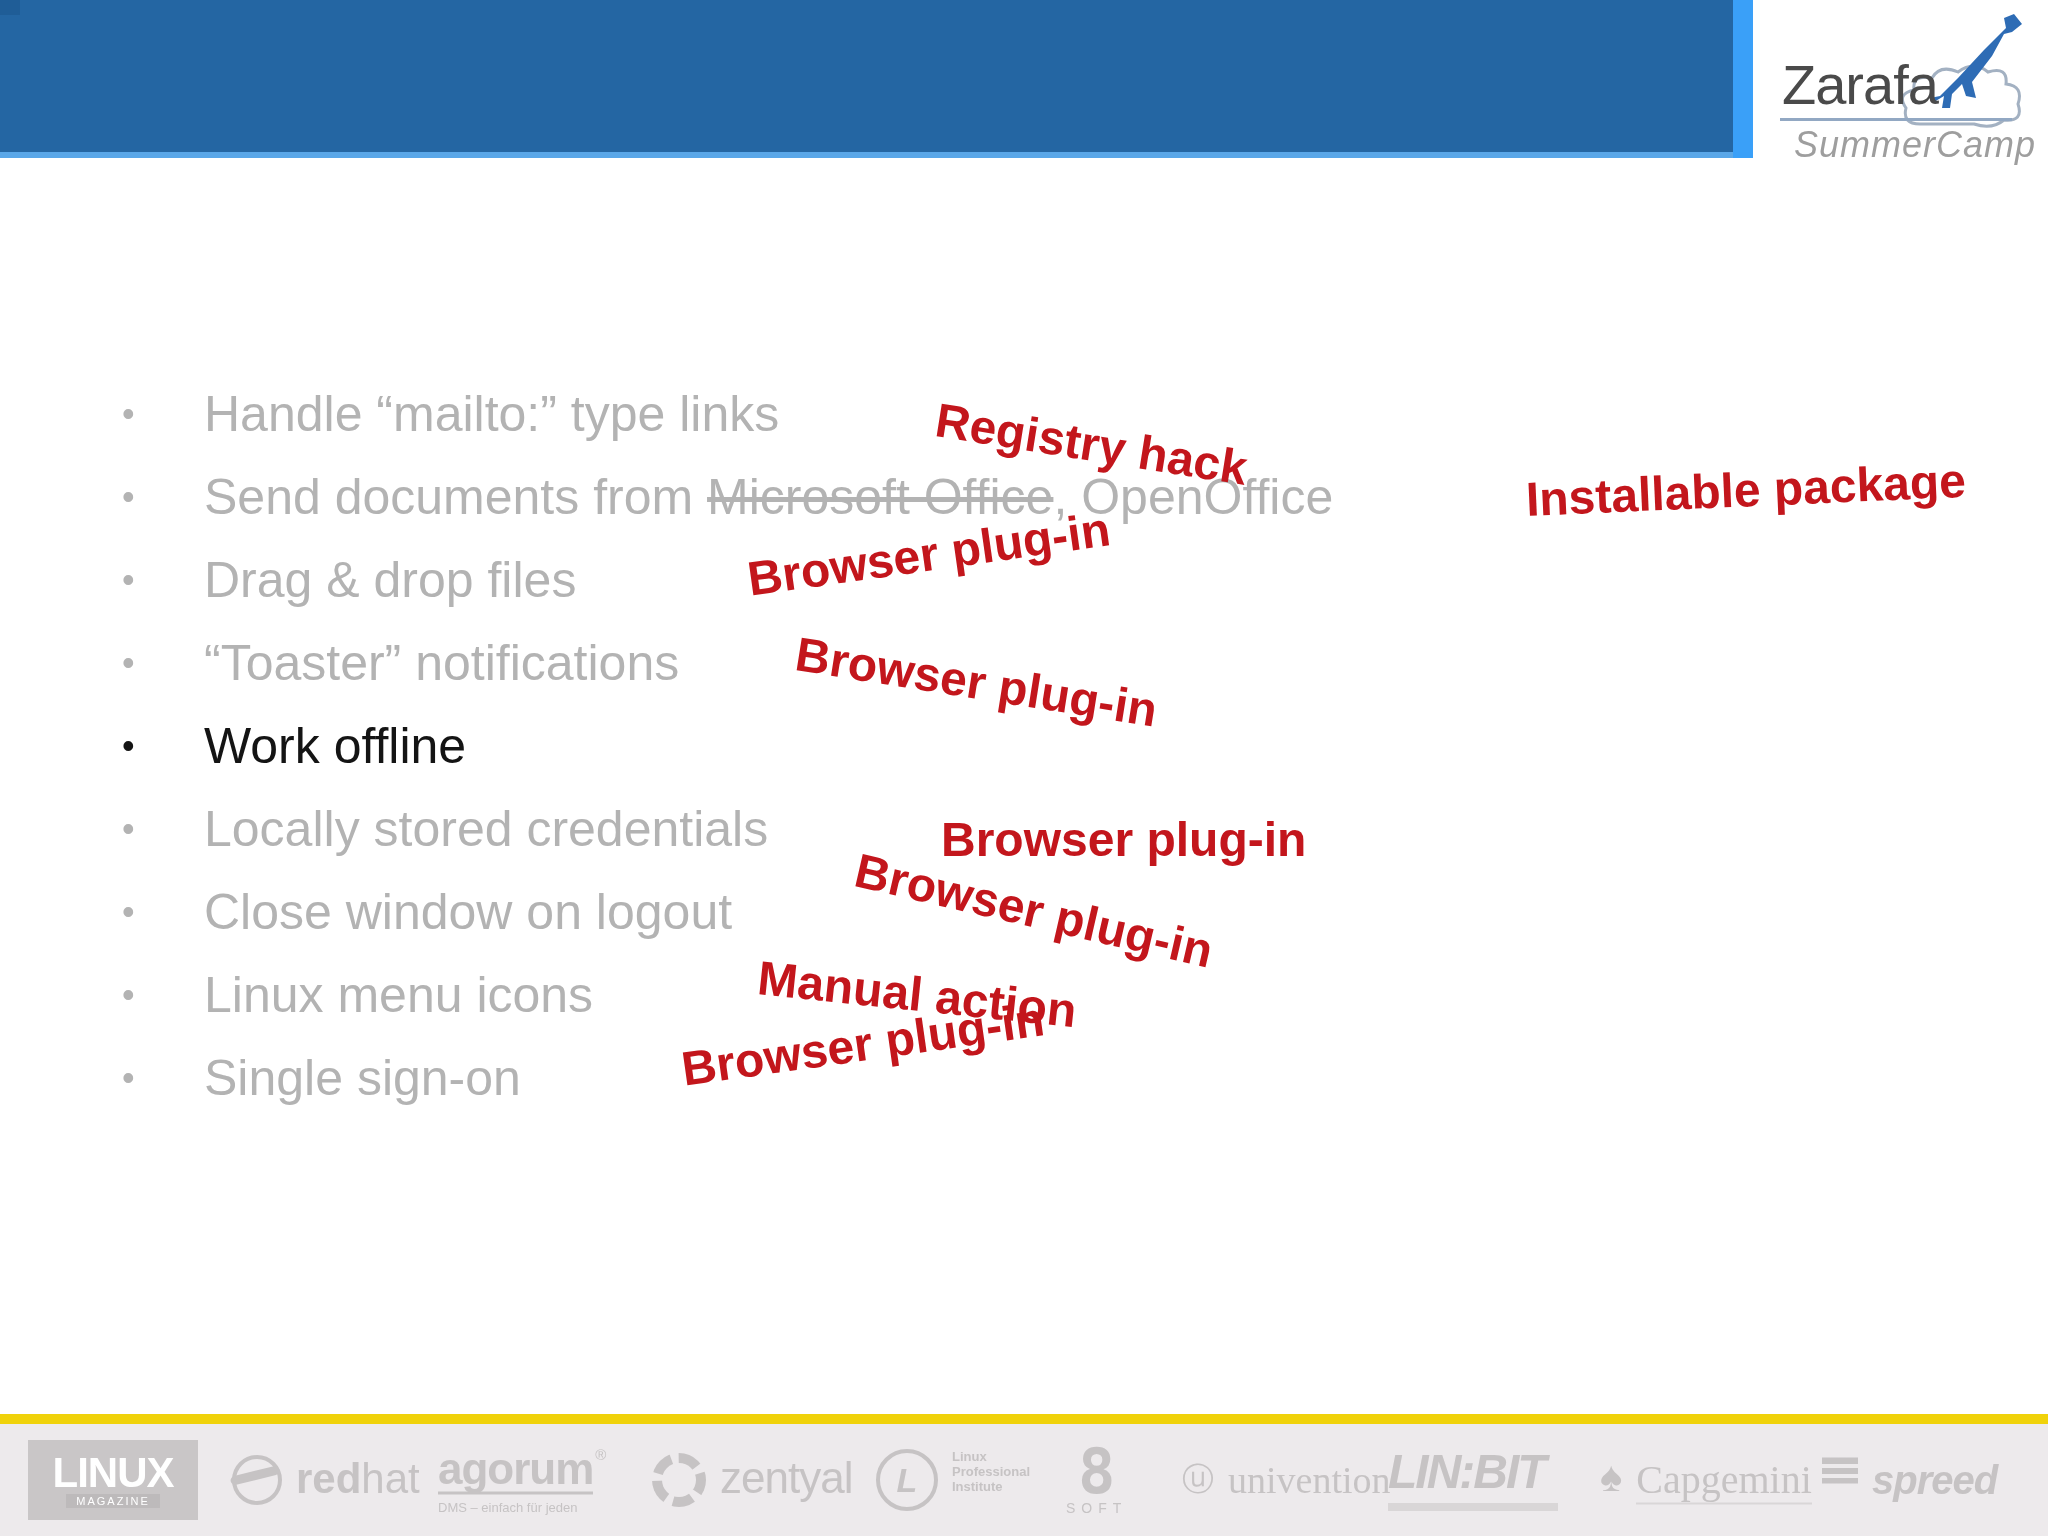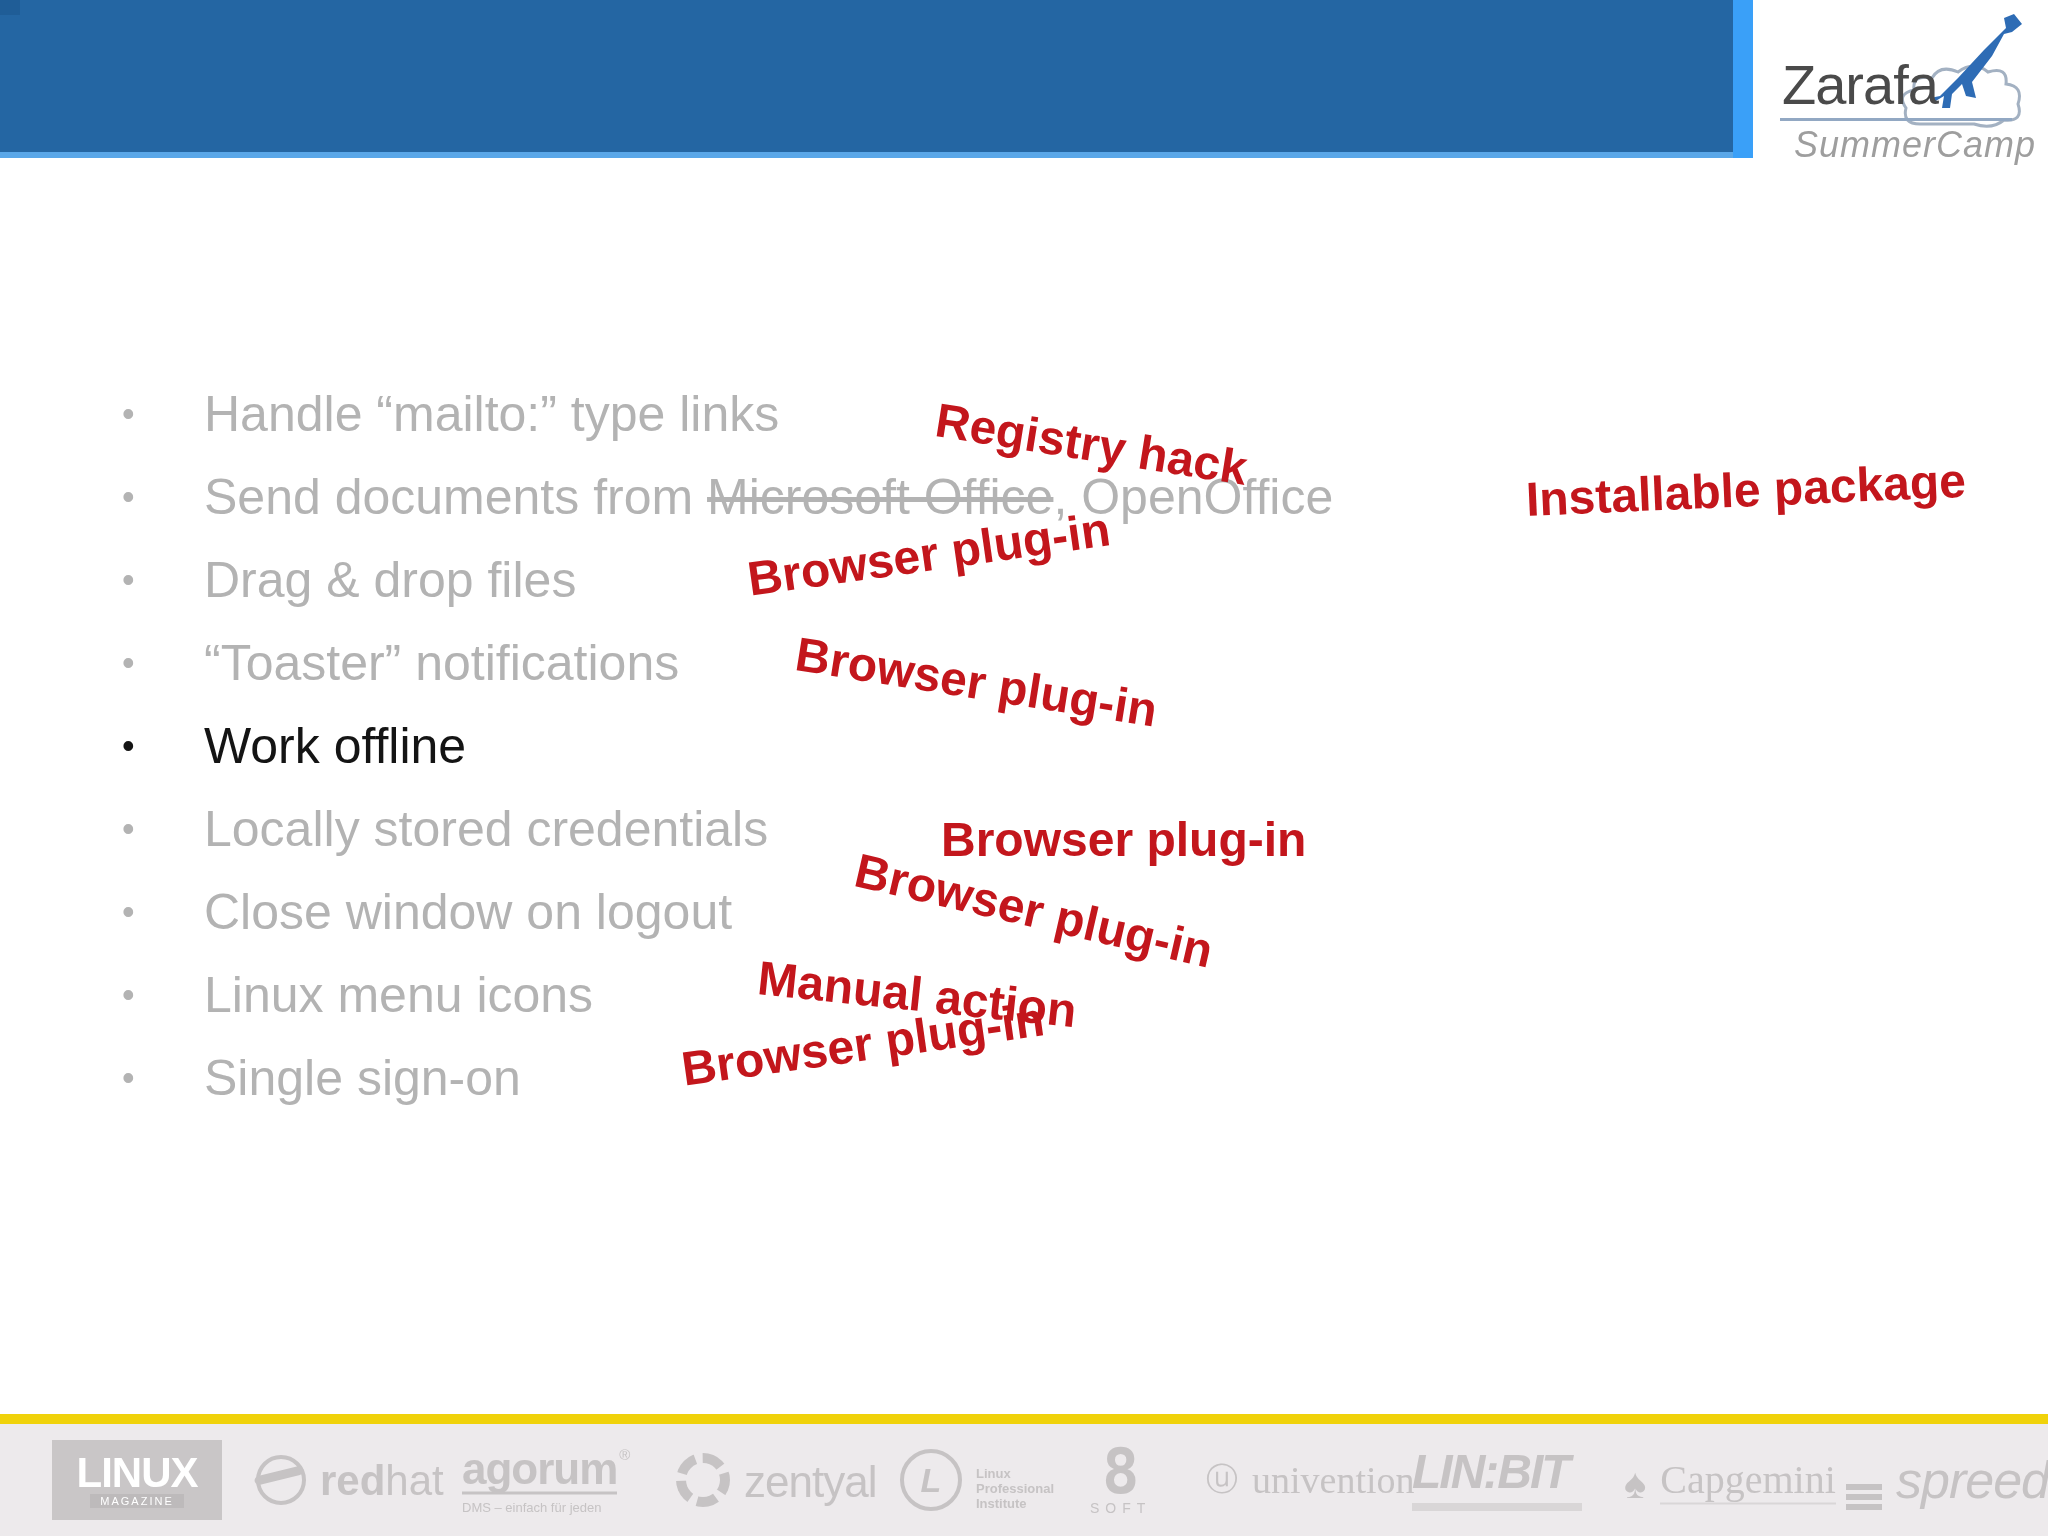--- a/index.html
+++ b/index.html
@@ -26,21 +26,21 @@
   .bullet-row{height:83px;display:flex;align-items:center;font-size:50px;color:#b3b3b3;white-space:nowrap;}
   .bullet-row .marker{width:112px;padding-left:30px;box-sizing:border-box;font-size:36px;}
   .bullet-row.active{color:#141414;}
   .strike{text-decoration:line-through;}
 
   .annotation{position:absolute;font-size:48px;font-weight:700;color:#c3161c;white-space:nowrap;transform-origin:0 50%;}
 
   
   .footer-line{position:absolute;left:0;top:1414px;width:2048px;height:10px;background:#f0d20a;}
   .footer-strip{position:absolute;left:0;top:1424px;width:2048px;height:112px;background:#edeaec;color:#c6c3c4;}
-  .sponsor{position:absolute;top:50%;transform:translateY(-50%);display:flex;align-items:flex-end;gap:14px;color:#c6c3c4;margin-left:24px;}
+  .sponsor{position:absolute;top:50%;transform:translateY(-50%);display:flex;align-items:flex-start;gap:14px;color:#c6c3c4;}
 
   .linux-box{width:170px;height:80px;background:#c9c6c7;display:flex;flex-direction:column;align-items:center;justify-content:center;}
   .linux-word{color:#fff;font-weight:700;font-size:42px;letter-spacing:-1px;line-height:42px;}
   .linux-sub{color:#fff;font-size:11px;background:#bdbabb;padding:1px 10px;letter-spacing:2px;}
 
   .redhat-icon{width:42px;height:42px;border:4px solid #c6c3c4;border-radius:50%;position:relative;display:inline-block;}
   .redhat-icon::after{content:"";position:absolute;left:-6px;top:12px;width:50px;height:9px;background:#c6c3c4;transform:rotate(-14deg);border-radius:5px;}
   .rh-bold{font-size:42px;font-weight:700;}
   .rh-light{font-size:42px;}
 
@@ -64,21 +64,21 @@
   .univ-name{font-size:38px;font-family:Liberation Serif, serif;}
 
   .linbit-stack{display:flex;flex-direction:column;}
   .linbit-name{font-size:48px;font-weight:700;font-style:italic;letter-spacing:-2px;line-height:46px;}
   .linbit-tagline{height:8px;width:170px;background:#d9d6d7;margin-top:8px;}
 
   .cap-icon{font-size:42px;line-height:42px;}
   .cap-name{font-family:"Liberation Serif",serif;font-size:40px;border-bottom:2px solid #d9d6d7;}
 
   .spreed-icon{width:36px;height:26px;display:inline-block;background:linear-gradient(#c6c3c4 0 6px,transparent 6px 10px,#c6c3c4 10px 16px,transparent 16px 20px,#c6c3c4 20px 26px);}
-  .spreed-name{font-size:52px;font-style:italic;font-weight:400;letter-spacing:-1px;}
+  .spreed-name{font-size:40px;font-style:italic;font-weight:700;letter-spacing:-1px;}
 </style>
 </head>
 <body>
 
 <div class="canvas">
 
   <div class="header-bar"></div>
   <div class="header-corner"></div>
   <div class="header-underline"></div>
   <div class="header-stripe"></div>

